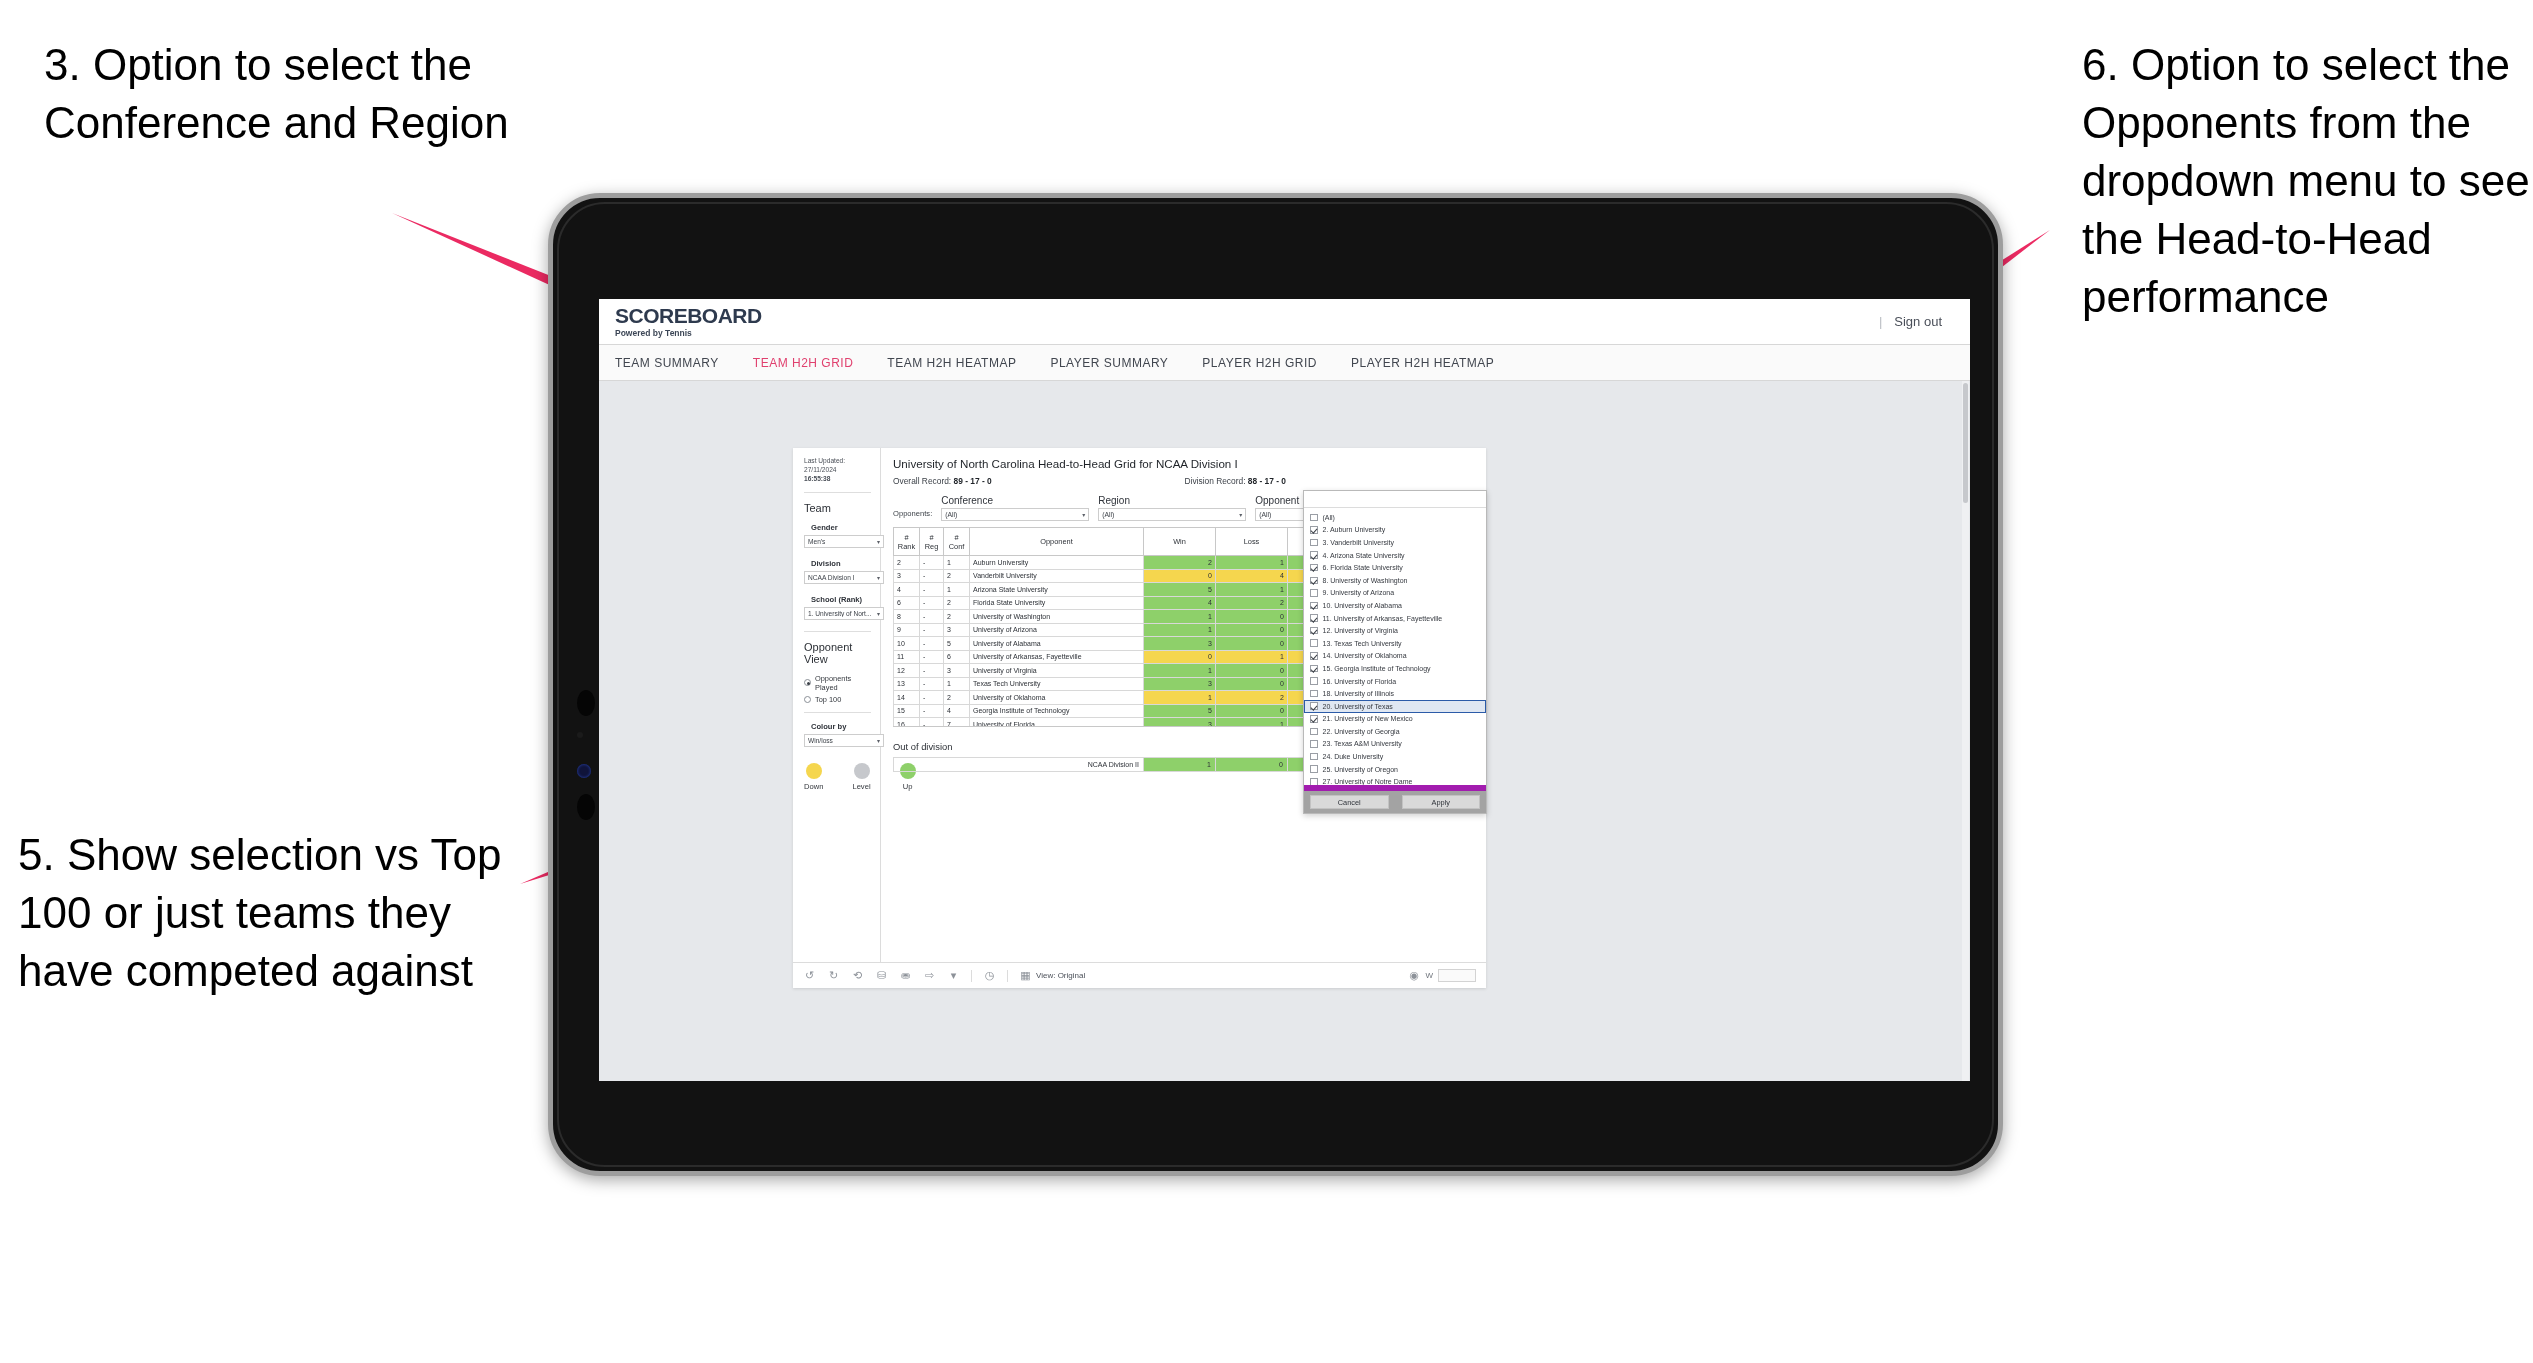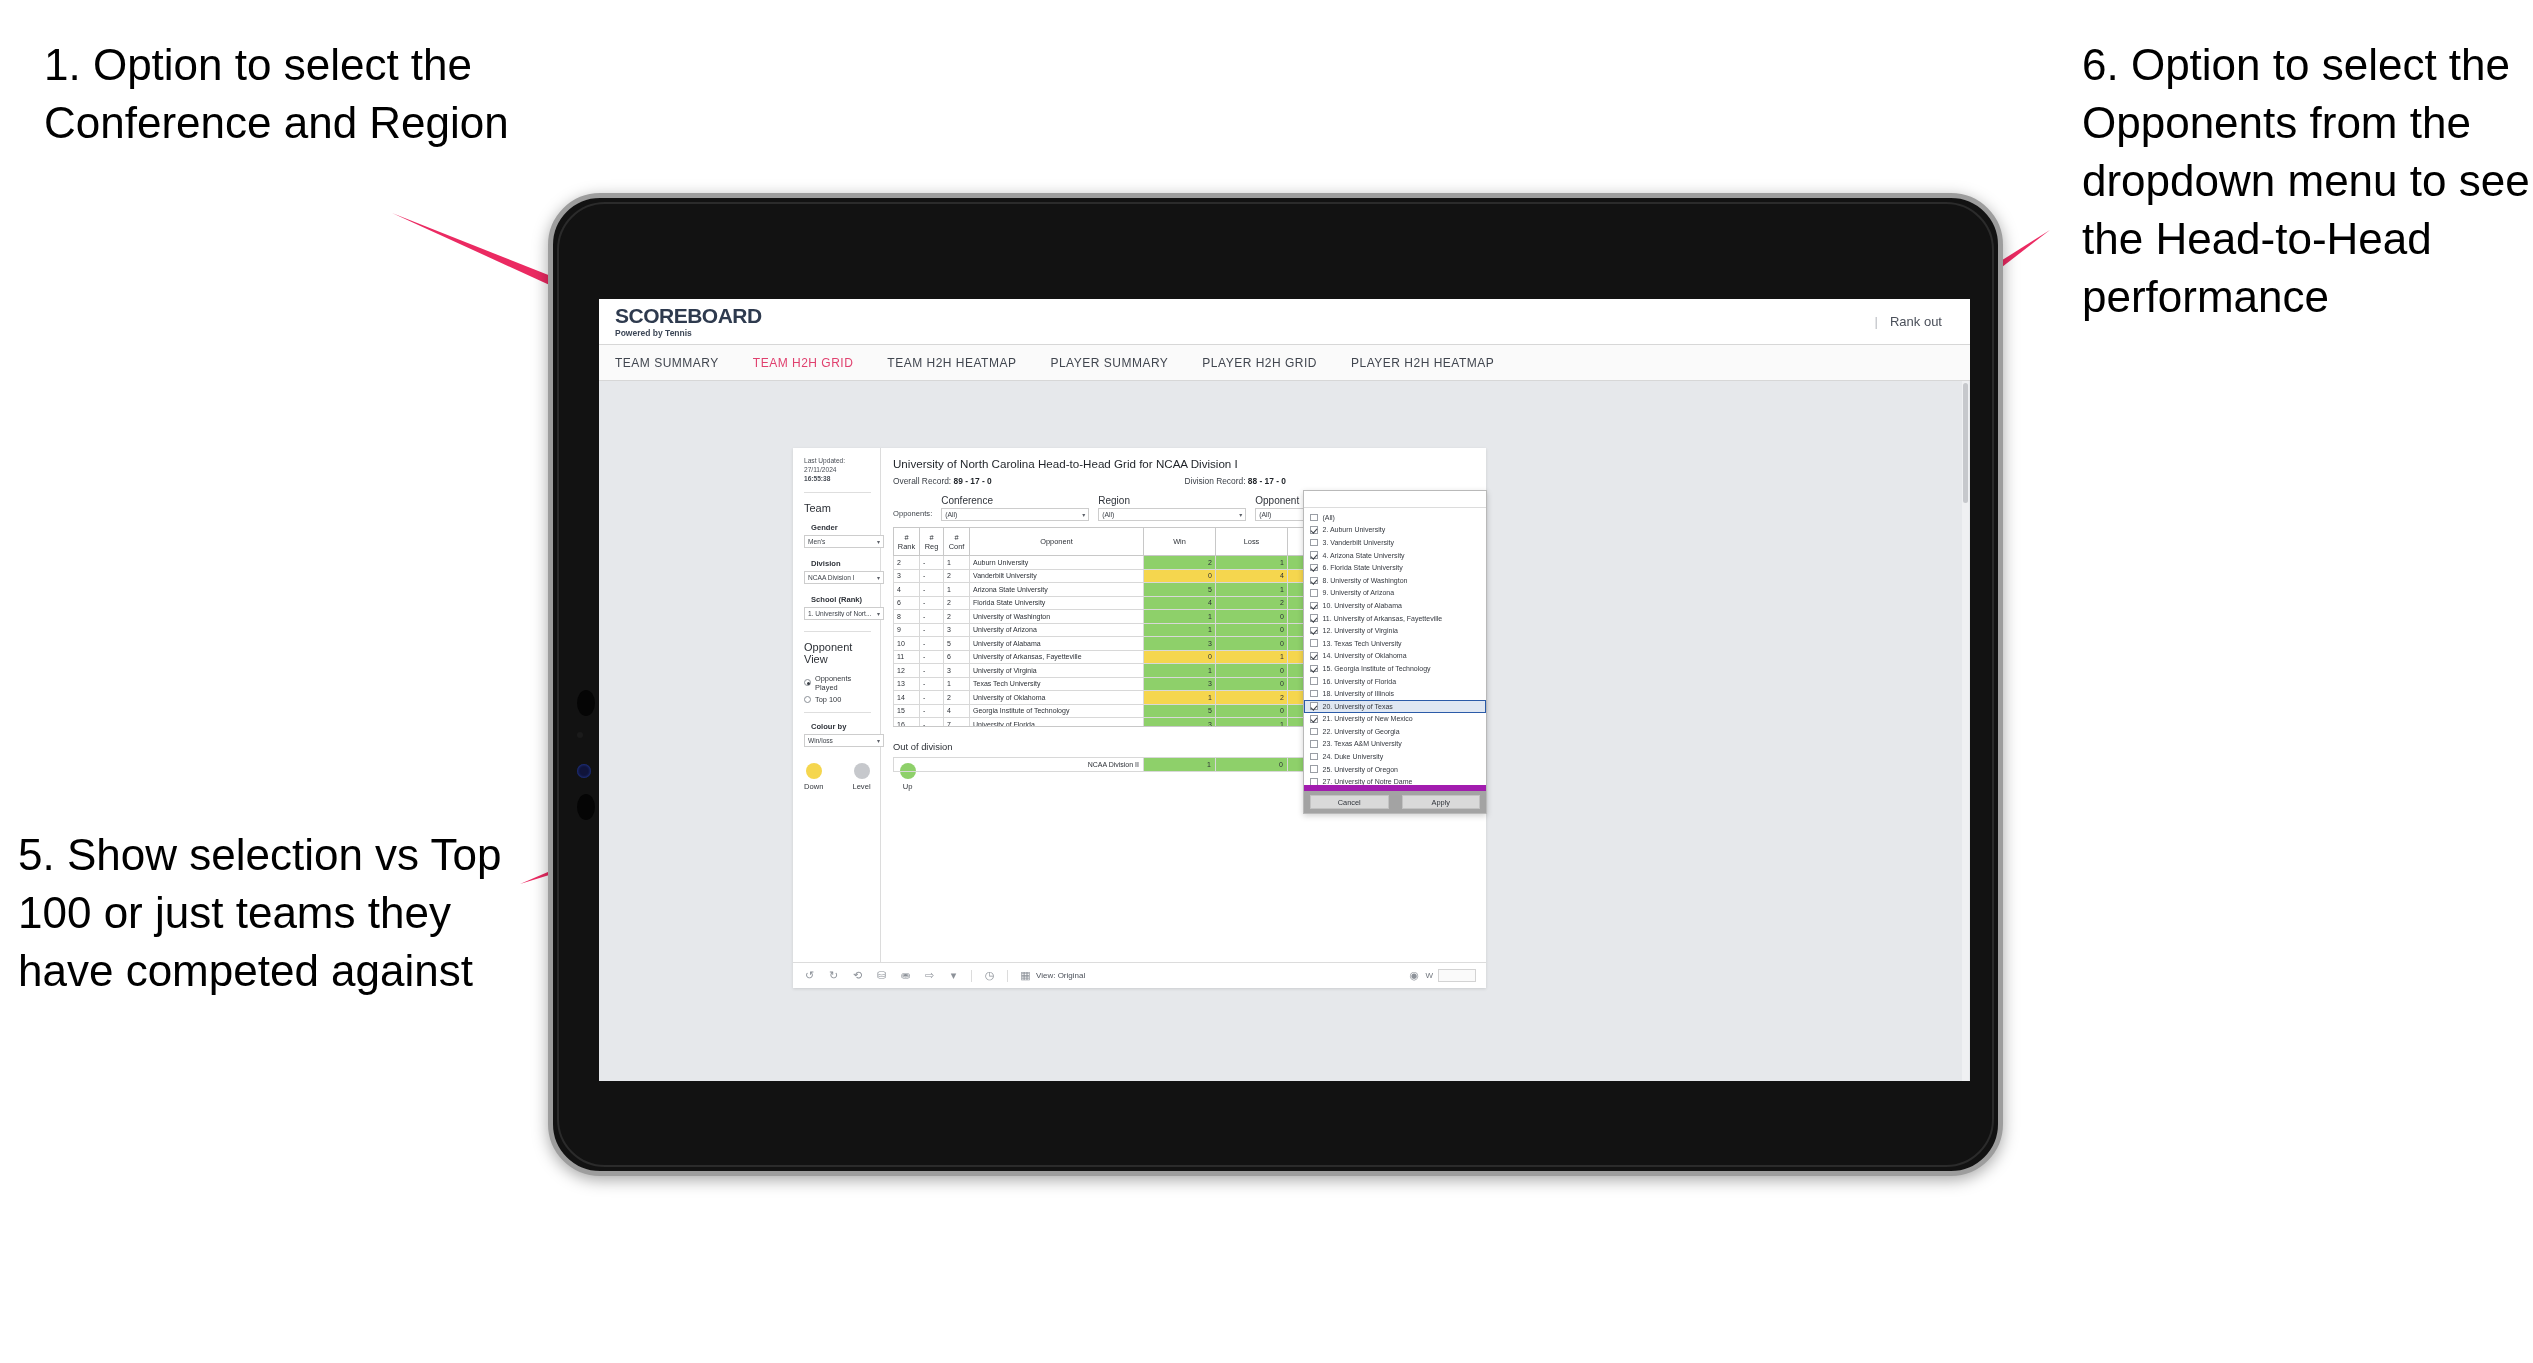--- a/index.html
+++ b/index.html
@@ -215,21 +215,21 @@
   
   #ws-scroll {
     position:absolute; right:1px; top:0; width:7px; height:100%;
     background:#eff0f2;
   }
   #ws-thumb { position:absolute; right:1px; top:2px; width:5px; height:120px; background:#c6c8cc; border-radius:3px;}
 </style>
 </head>
 <body>
 
-<div class="annot" id="annot-4">1. Option to select the Conference and Region</div>
+<div class="annot" id="annot-4">3. Option to select the Conference and Region</div>
 <div class="annot" id="annot-5">5. Show selection vs Top 100 or just teams they have competed against</div>
 <div class="annot" id="annot-6">6. Option to select the Opponents from the dropdown menu to see the Head-to-Head performance</div>
 
 <svg class="arrow-svg" viewBox="0 0 2533 1363">
   <g fill="#eb2a62">
 
     <path d="M392 213 L1063 479 L1040 509 Z"></path>
     <path d="M1015 445 L1098 519 L1000 528 Z"></path>
 
     <path d="M520 884 L815 757 L826 790 Z"></path>
@@ -248,21 +248,21 @@
 
   <div id="screen">
 
     <div id="app-top">
       <div id="brand">
         <div class="b1">SCOREBOARD</div>
         <div class="b2">Powered by Tennis</div>
       </div>
       <div id="signout">
         <span class="sep">|</span>
-        <span>Rank out</span>
+        <span>Sign out</span>
       </div>
     </div>
 
     <div id="subnav">
       <div class="sitem">TEAM SUMMARY</div>
       <div class="sitem active">TEAM H2H GRID</div>
       <div class="sitem">TEAM H2H HEATMAP</div>
       <div class="sitem">PLAYER SUMMARY</div>
       <div class="sitem">PLAYER H2H GRID</div>
       <div class="sitem">PLAYER H2H HEATMAP</div>

